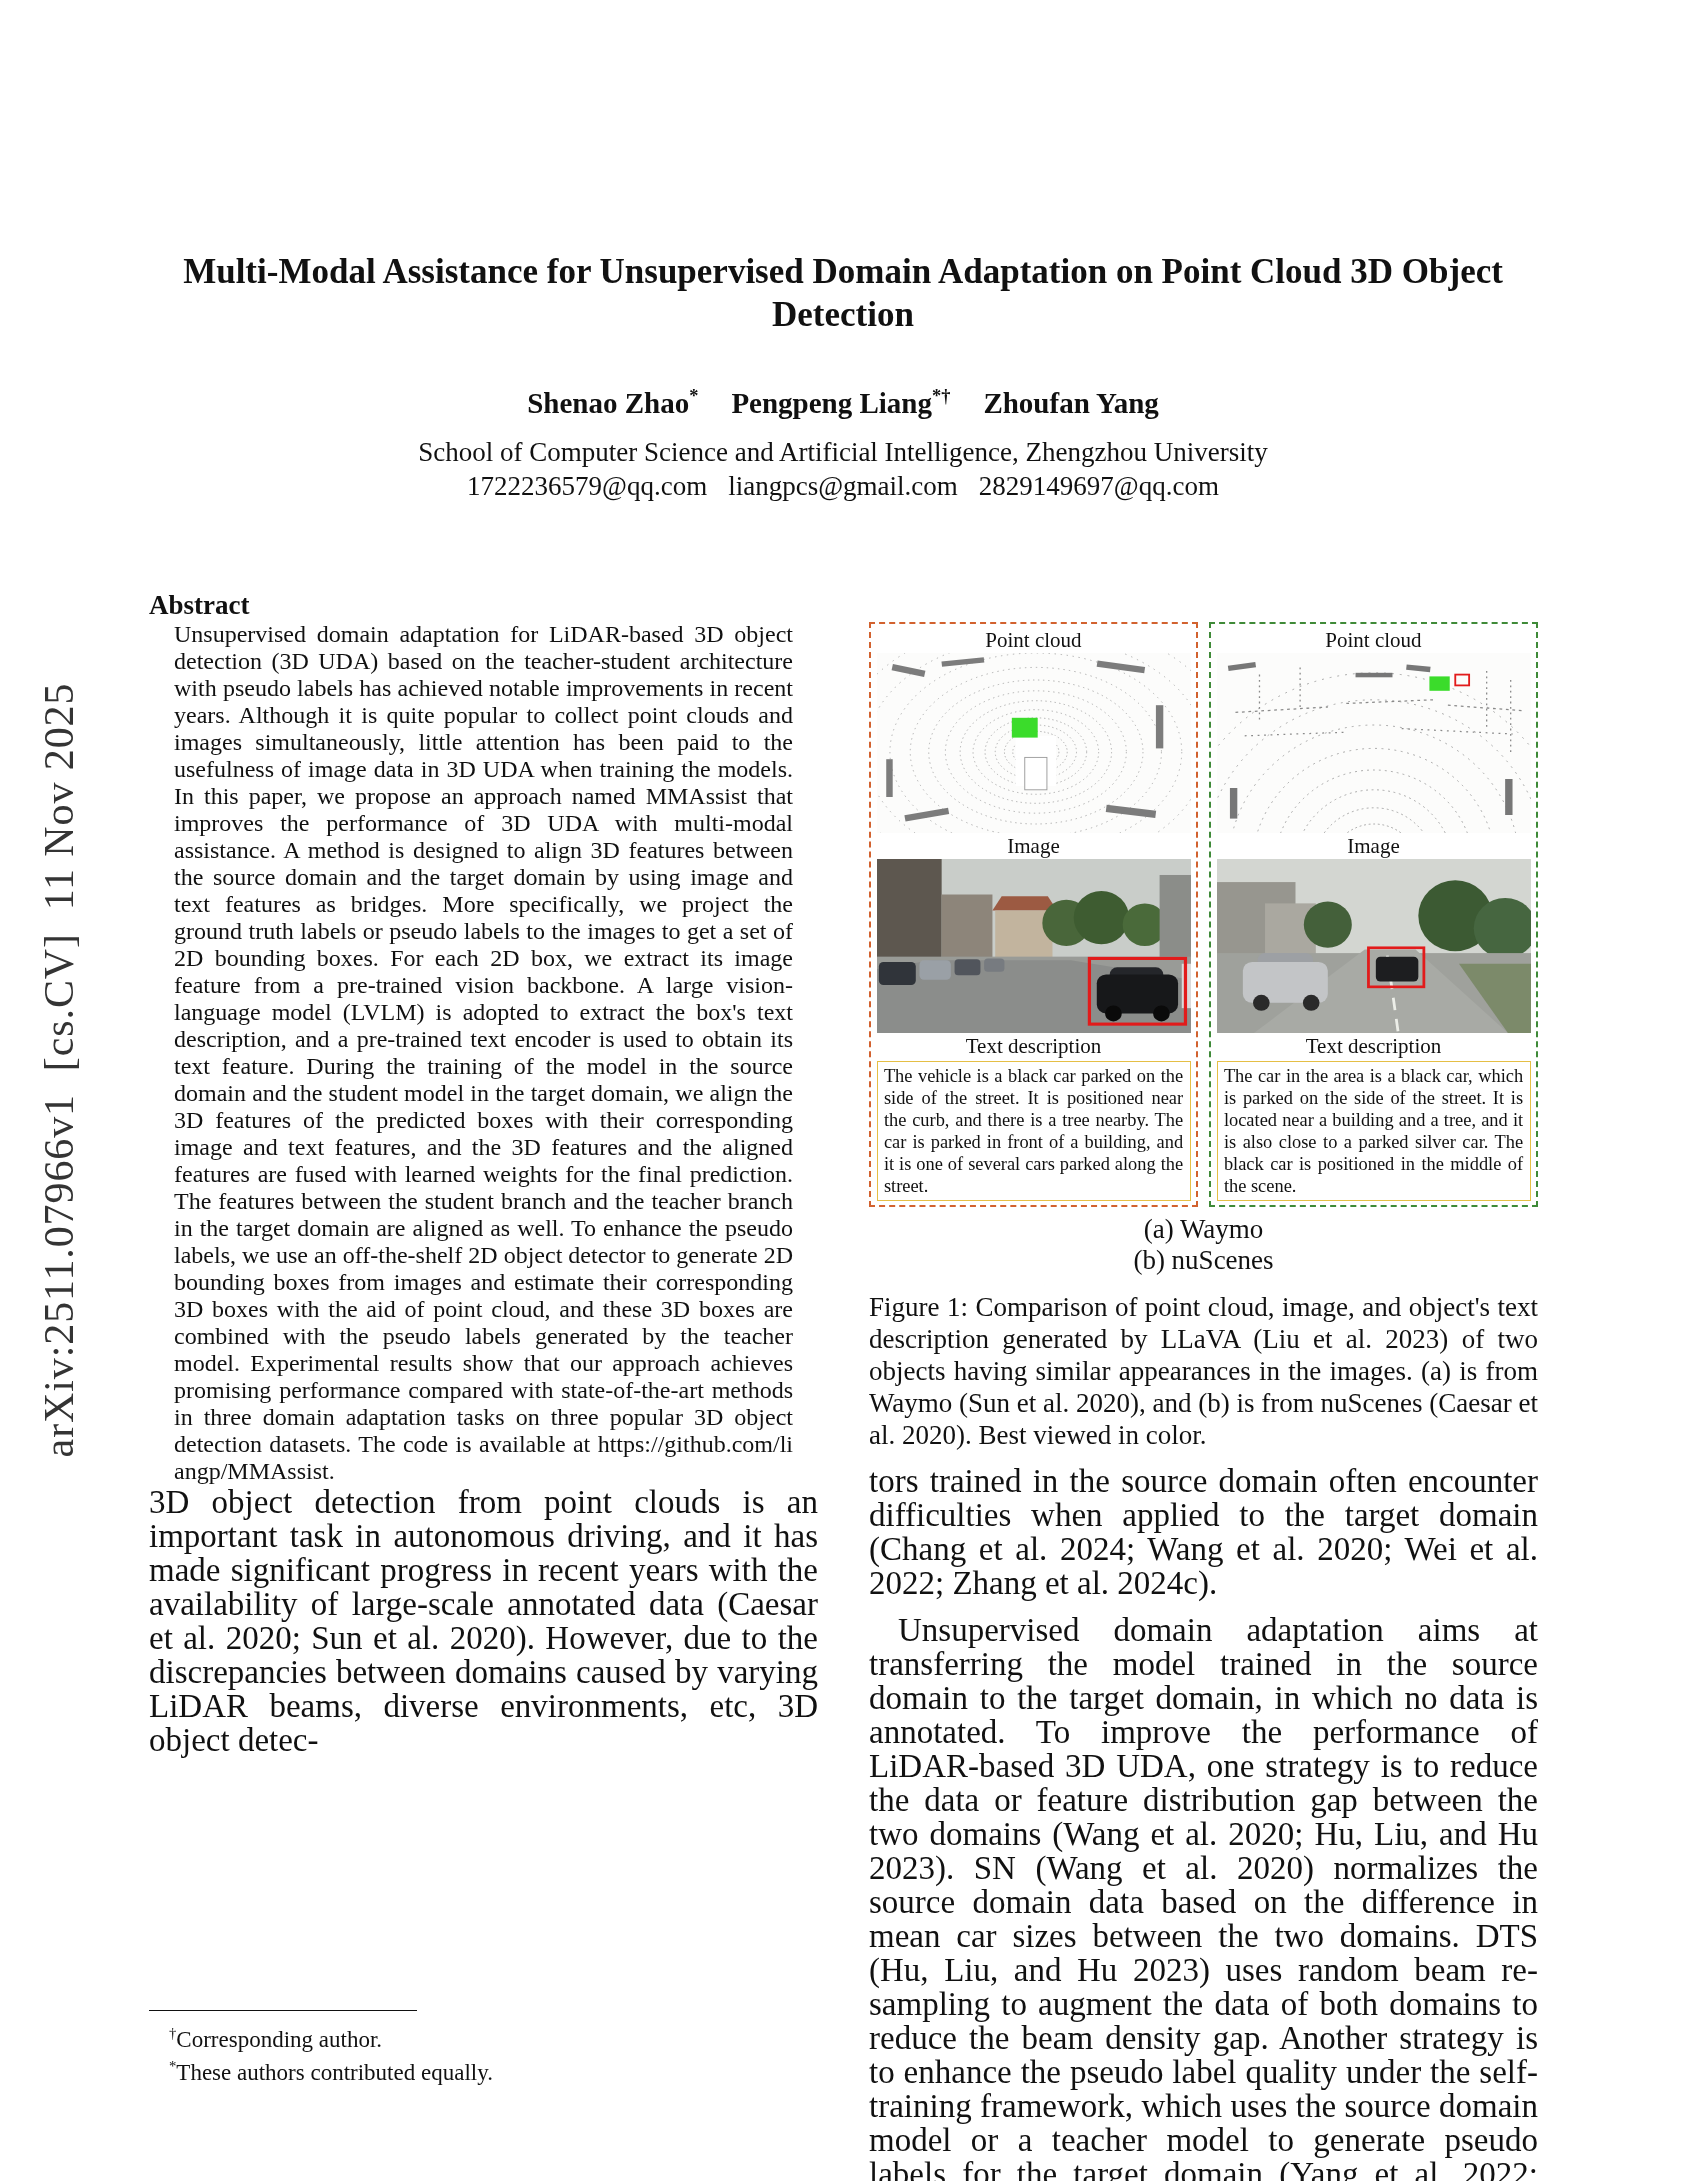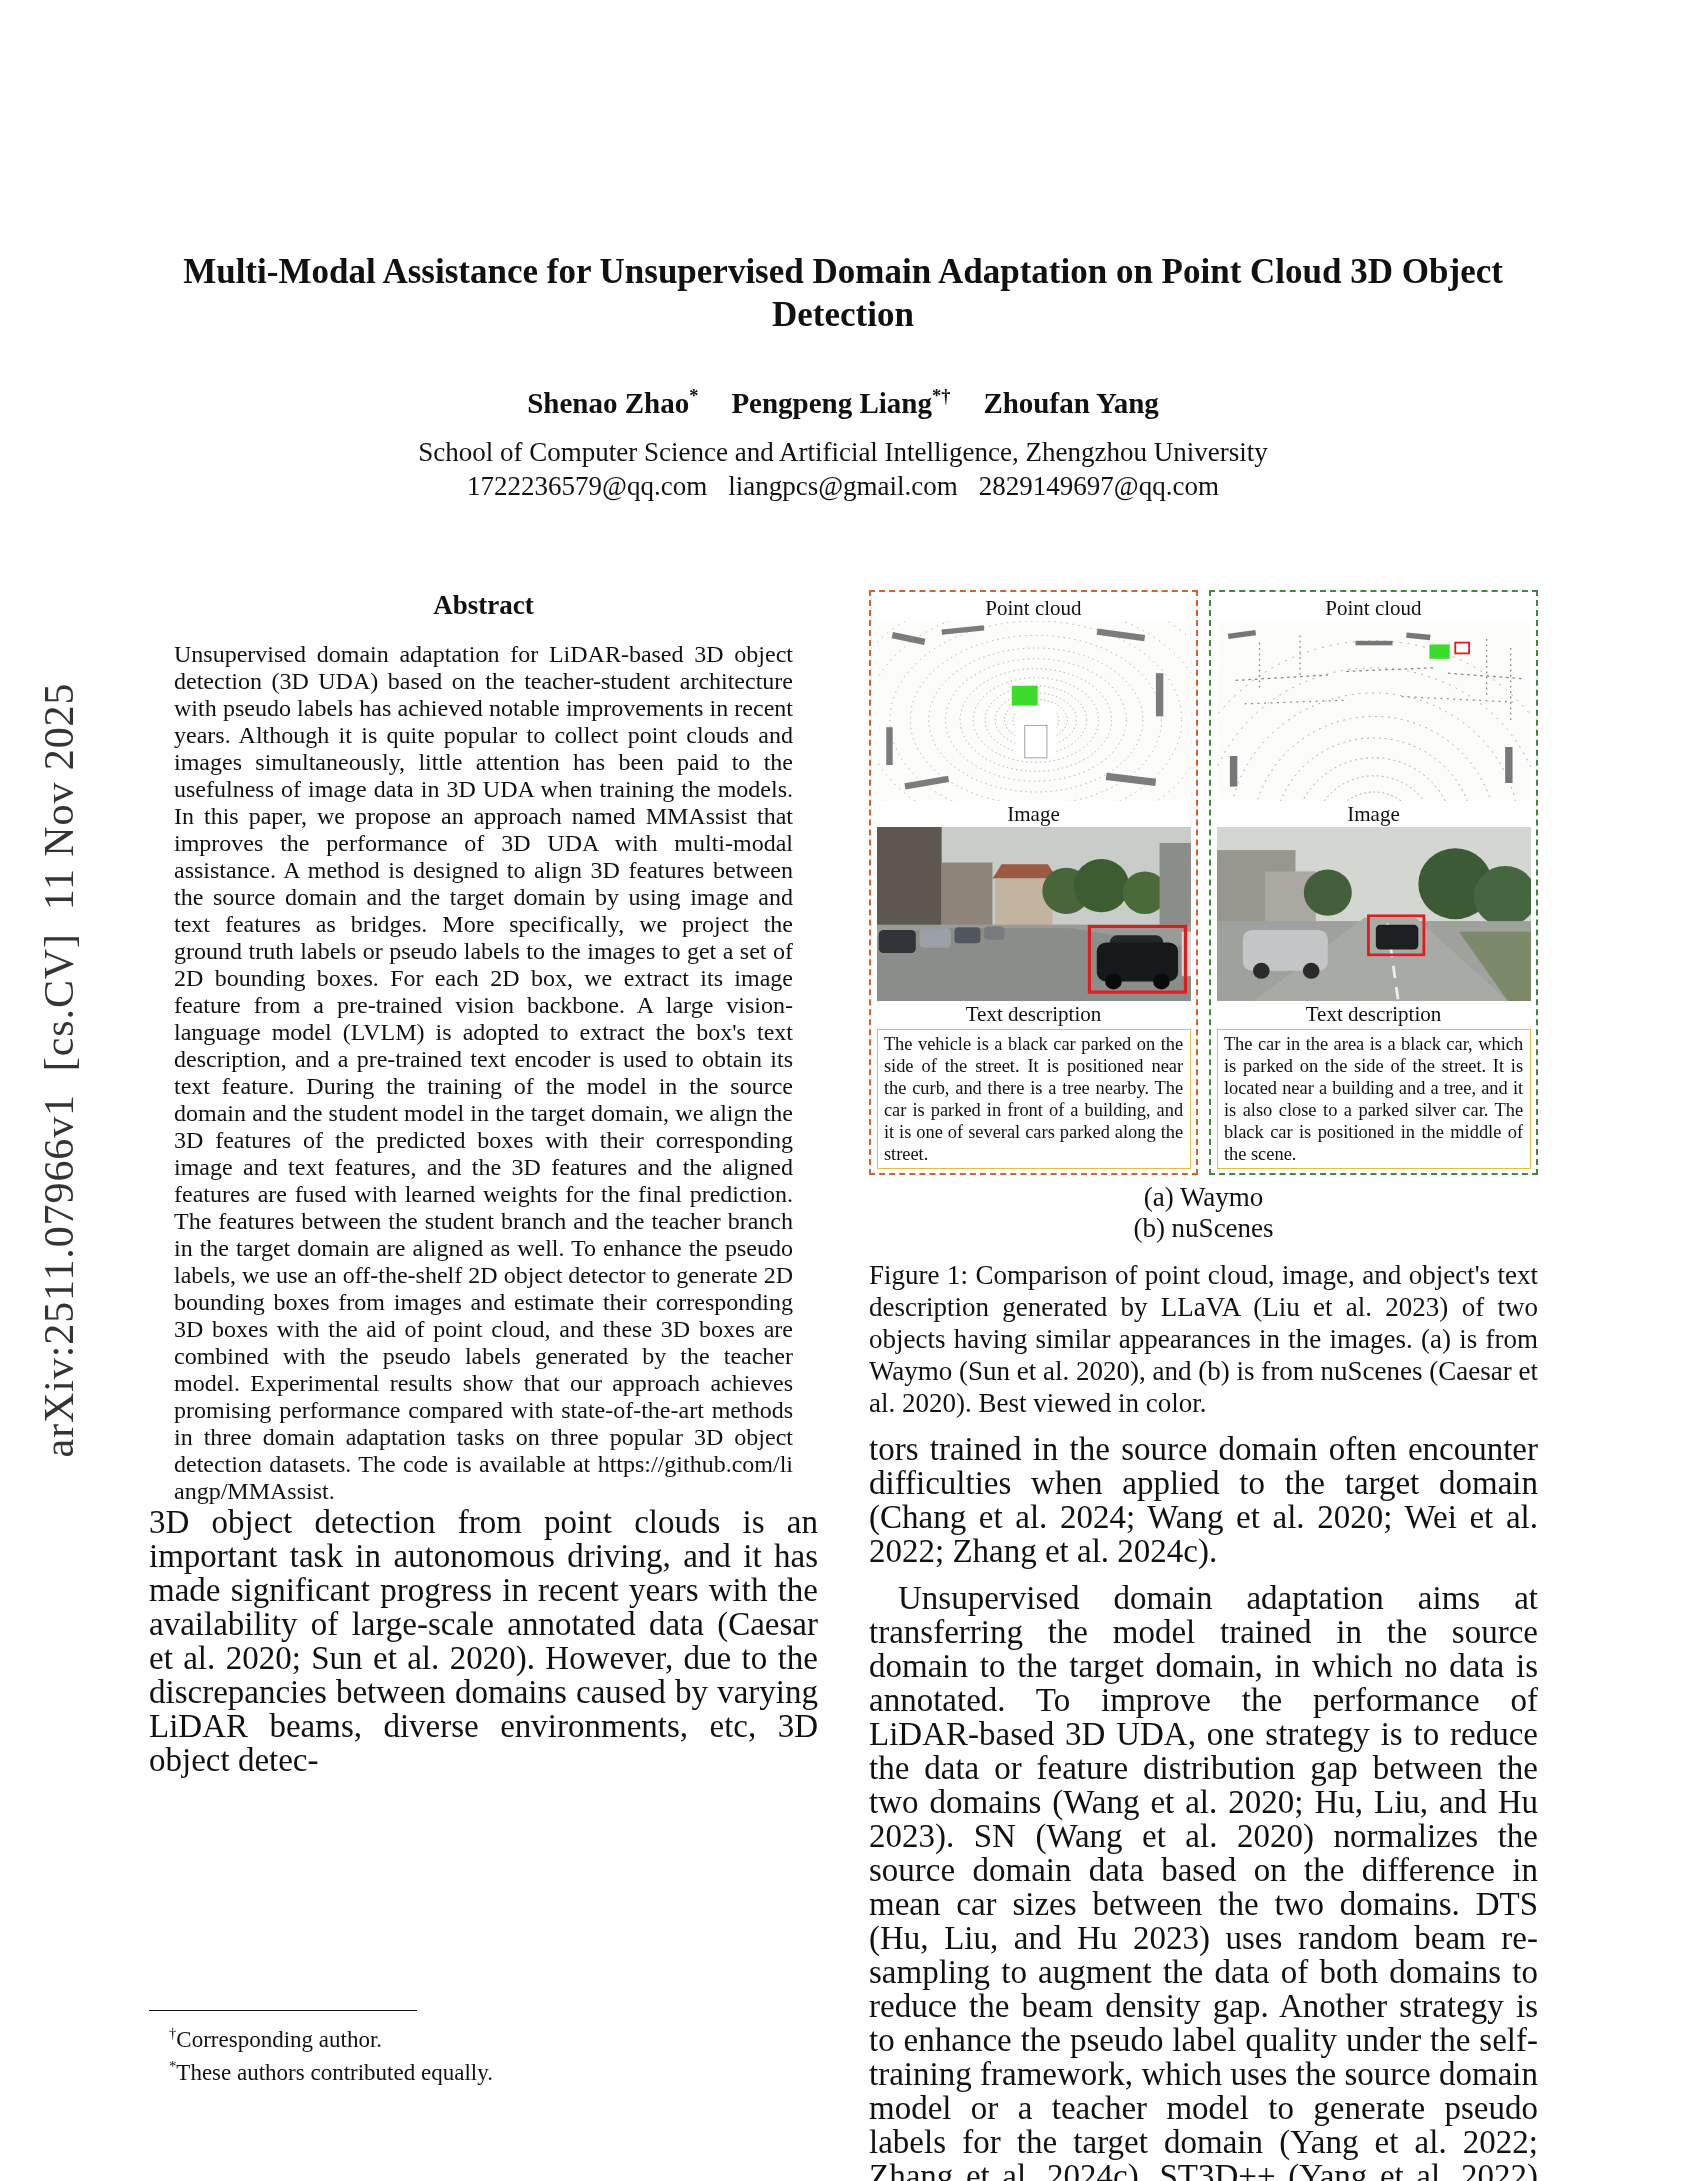--- a/index.html
+++ b/index.html
@@ -52,22 +52,22 @@
   
   .col-left {
     position: absolute; left: 149px; top: 590px;
     width: 669px; height: 1561px;
   }
   .col-right {
     position: absolute; left: 869px; top: 590px;
     width: 669px;
   }
   .abstract-heading {
-    text-align: center; font-size: 27px; font-weight: bold;
-    margin-bottom: 20px;
+    text-align: left; font-size: 27px; font-weight: bold;
+    margin-bottom: 0;
   }
   .abstract-body {
     padding: 0 25px;
     font-size: 24px; line-height: 27px;
     text-align: justify;
   }
   .code-link { word-break: break-all; }
   .section-heading {
     text-align: center; font-size: 31px; font-weight: bold;
     margin-top: 24px; margin-bottom: 11px;
@@ -87,21 +87,21 @@
   .footnote-rule {
     width: 268px; height: 0;
     border-top: 1.8px solid #111;
     margin-bottom: 9.2px;
   }
   .footnote { text-indent: 20px; }
   .footnote sup { font-size: 14.7px; }
   .footnote-copyright { text-indent: 0; text-align: justify; }
 
   
-  .figure1 { width: 669px; }
+  .figure1 { width: 669px; margin-top: 32px; }
   .panels { display: flex; justify-content: space-between; gap: 9.2px; }
   .panel {
     width: 329px;
     border: 2.8px dashed #888;
     padding: 2.8px 5.5px 4.6px 5.5px;
     background: #fff;
   }
   .panel.waymo   { border-color: var(--waymo-border); }
   .panel.nuscenes{ border-color: var(--nuscenes-border); }
   .panel-label {

